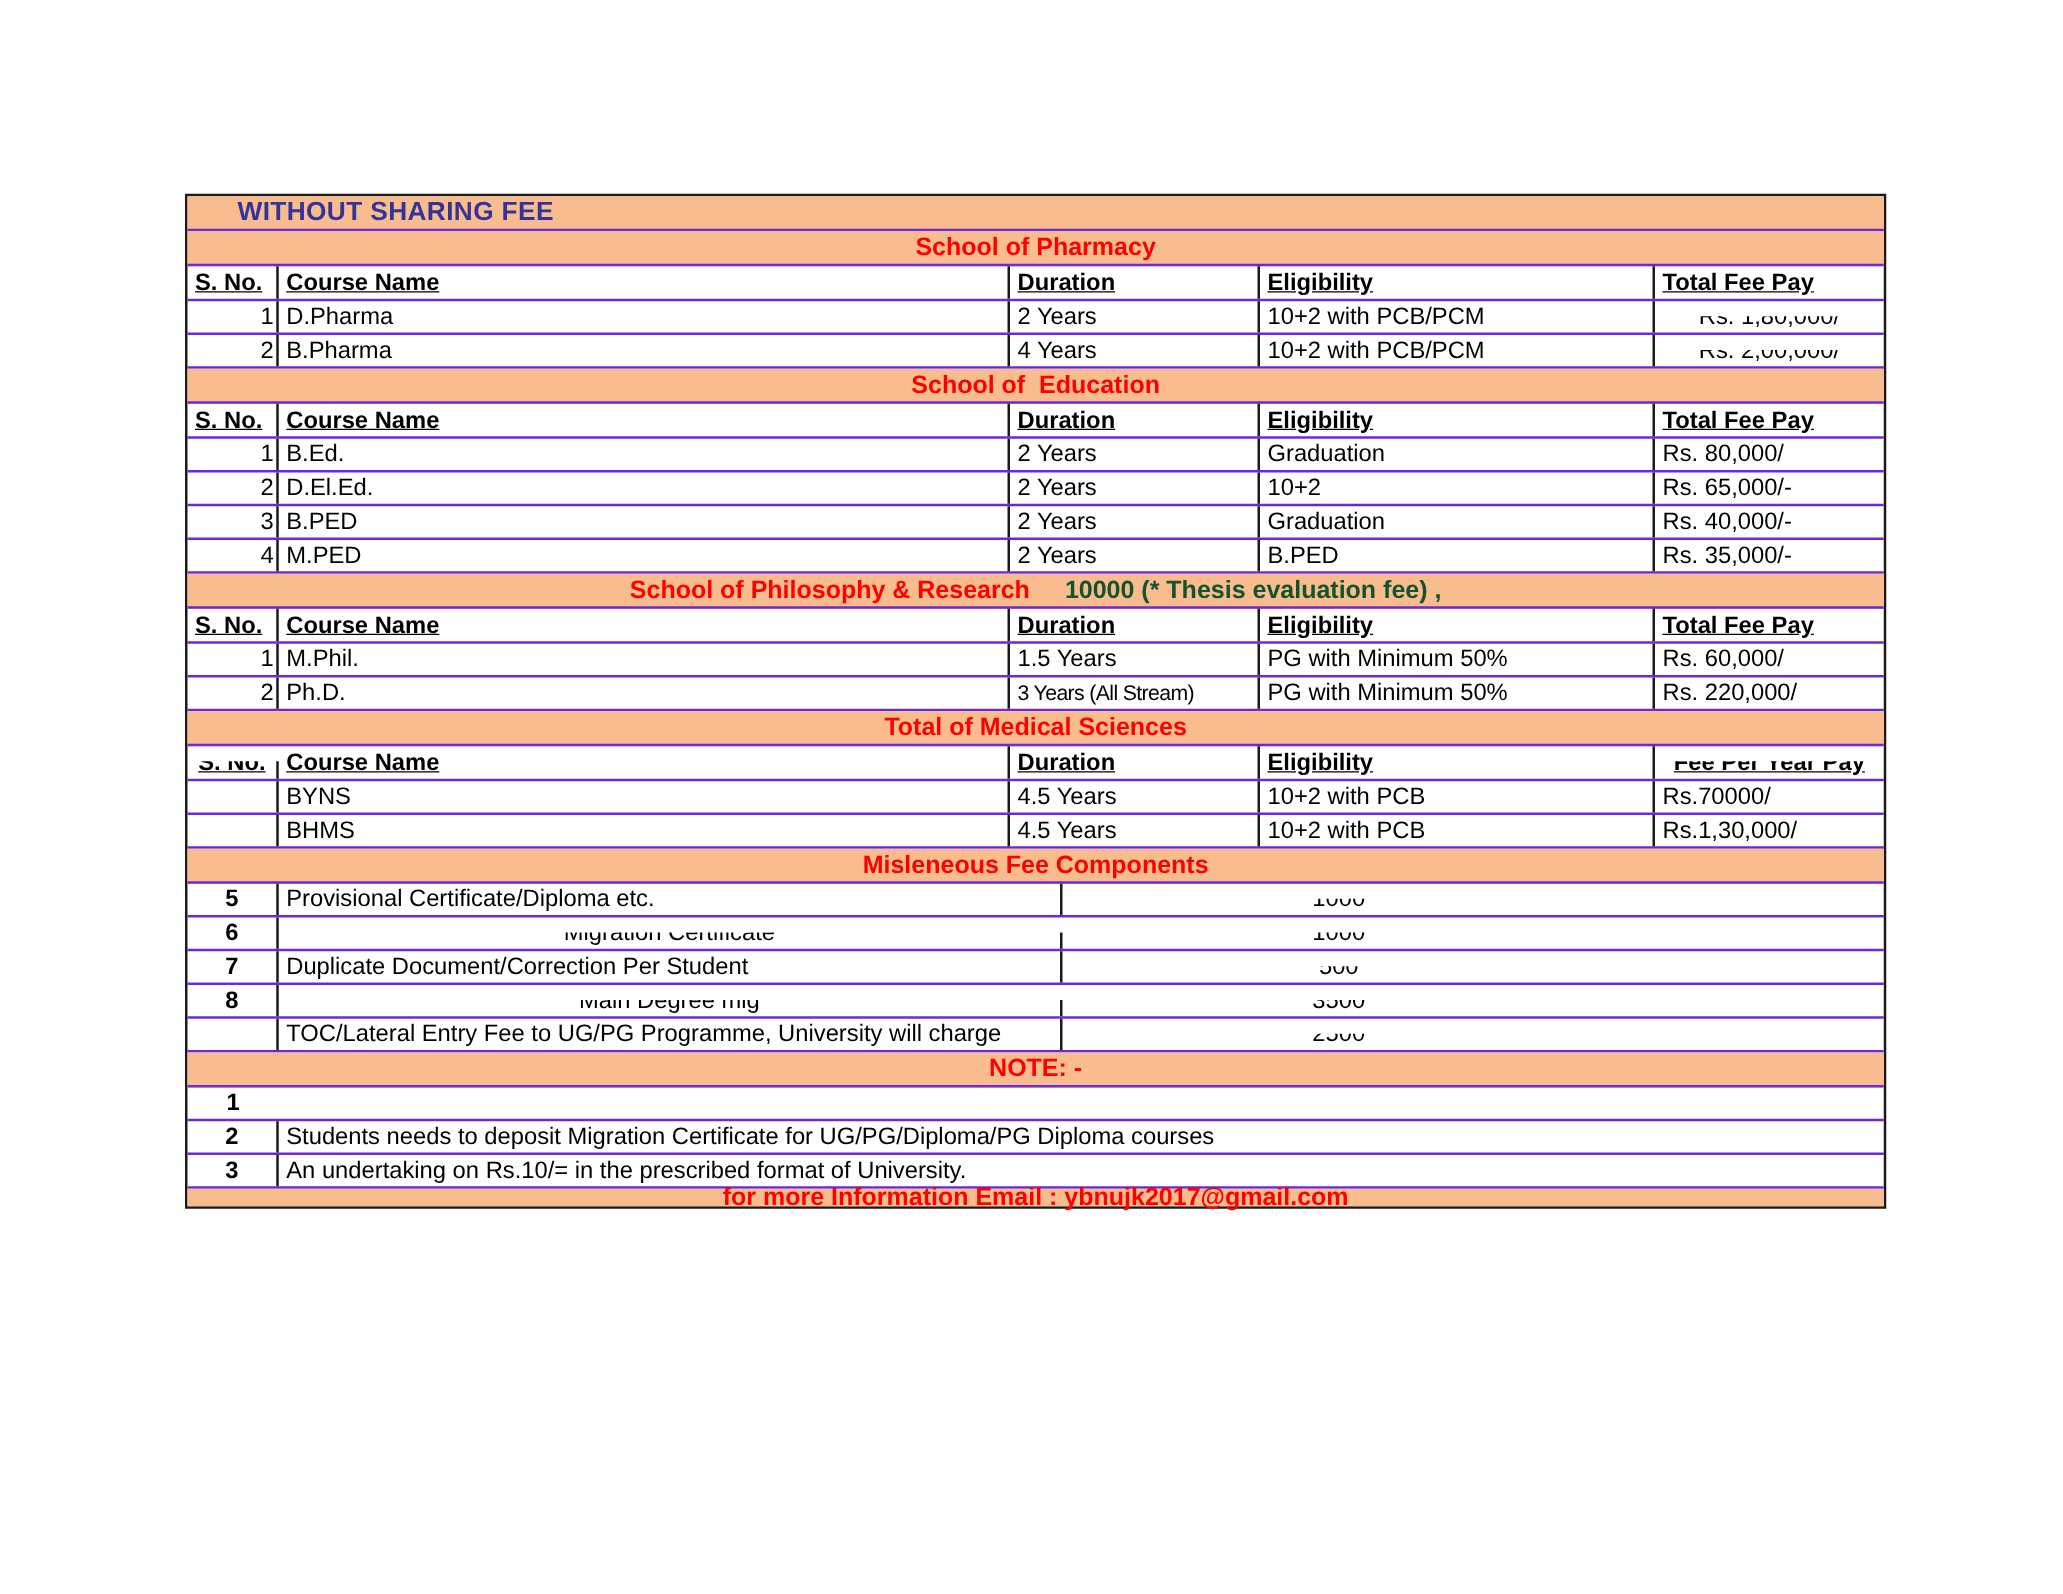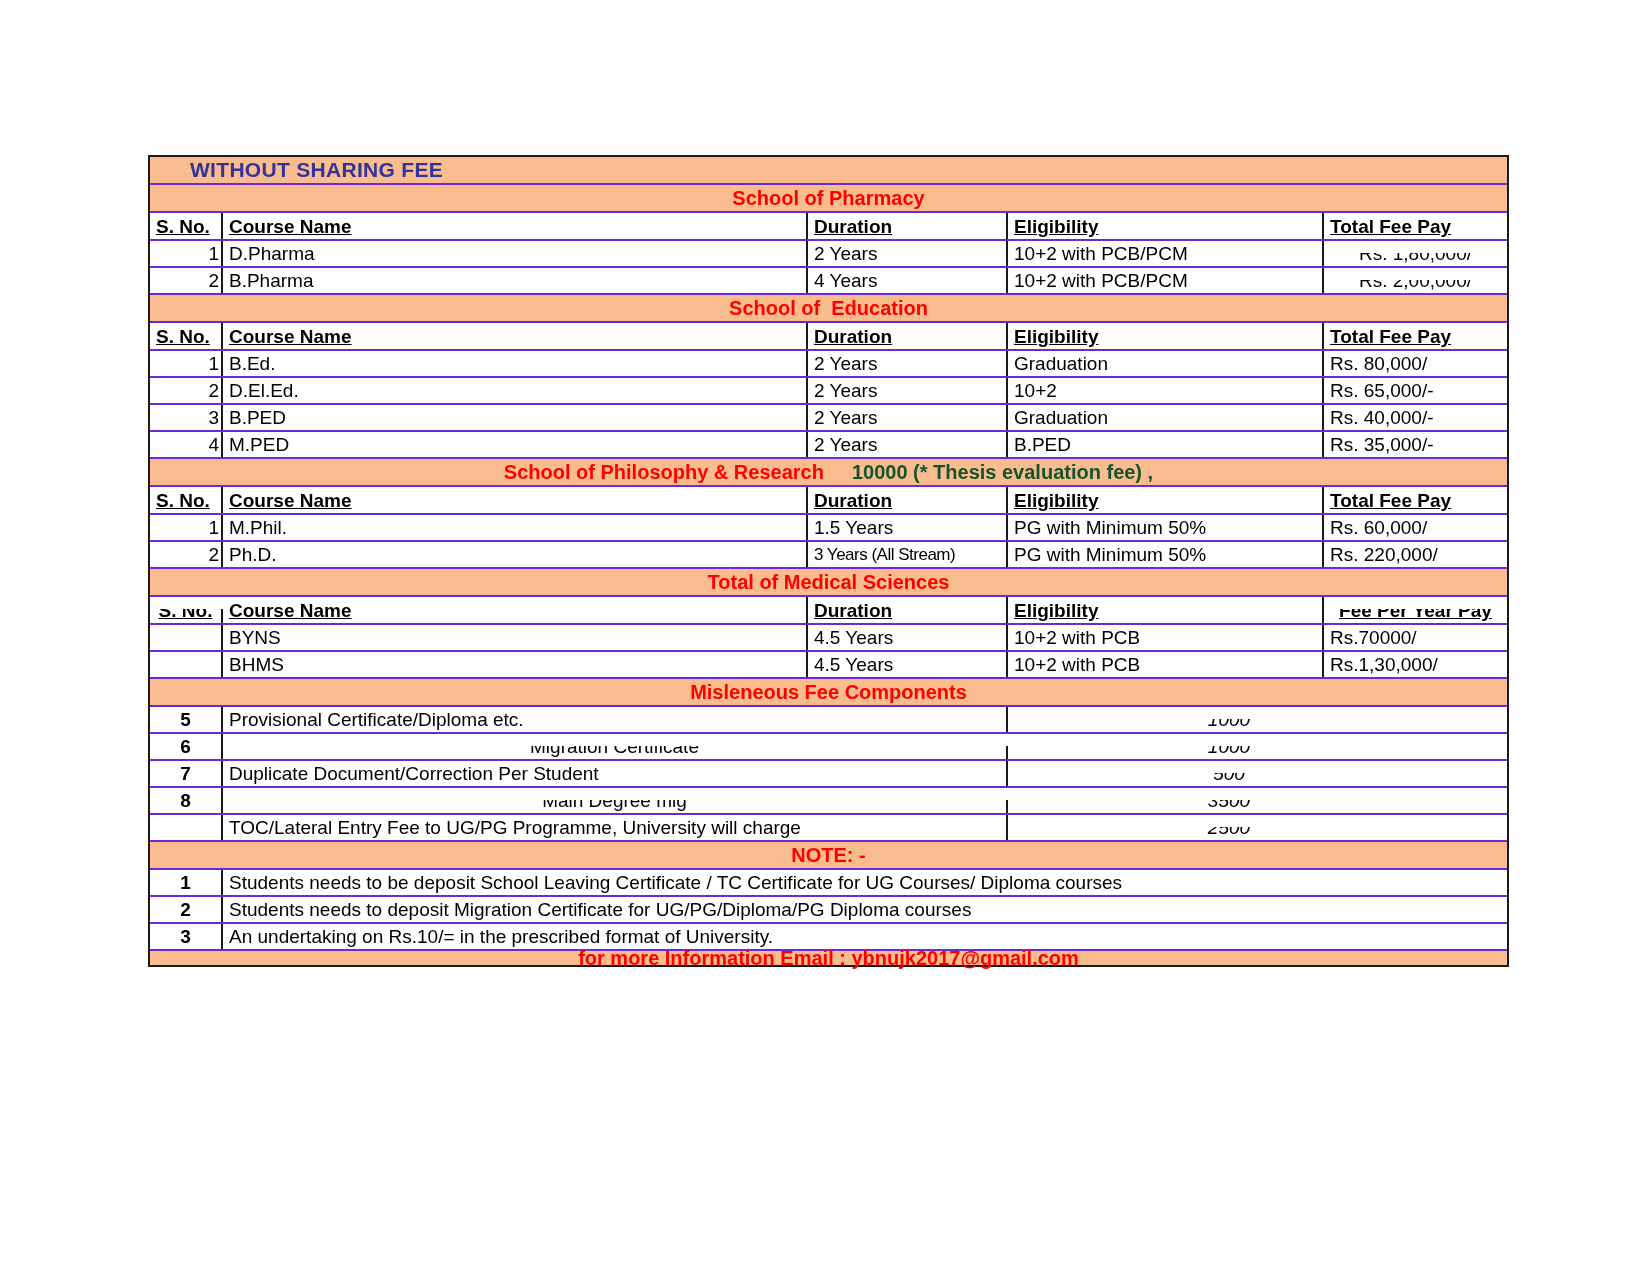--- a/index.html
+++ b/index.html
@@ -25,22 +25,22 @@
     box-sizing:border-box;border-right:2px solid #1a1a1a;
     display:flex;align-items:flex-end;padding:0 6px 2px 6px;
     font-size:19px;overflow:hidden;white-space:nowrap;line-height:21px;
   }
   .cell:last-child{border-right:none;}
   .c-sno{width:73px;}
   .c-course{width:585px;text-align:center;}
   .c-dur{width:200px;}
   .c-elig{width:316px;}
   .c-fee{width:183px;}
-  .c-desc{width:785px;}
-  .c-amt{width:442px;font-style:italic;}
+  .c-desc{width:627px;}
+  .c-amt{width:442px;}
   .c-note{width:1284px;}
   .num-right{justify-content:flex-end;padding-right:2px;}
   .num-center{justify-content:center;font-weight:bold;}
   .center{justify-content:center;margin-top:12px;}
   .tight{font-size:17px;letter-spacing:-0.5px;}
   .footer-row{height:14px;}
   .footer-text{font-weight:bold;font-size:20px;color:var(--heading_red,#FF0000);}
 </style>
 </head>
 <body>
@@ -233,21 +233,20 @@
     <div class="cell c-sno num-center"></div>
     <div class="cell c-desc">TOC/Lateral Entry Fee to UG/PG Programme, University will charge</div>
     <div class="cell c-amt center">2500</div>
   </div>
 
   <div class="row band">
     <span class="band-text">NOTE: -</span>
   </div>
   <div class="row">
     <div class="cell c-sno num-center">1</div>
-    <div class="cell c-note">Students needs to be deposit School Leaving Certificate / TC Certificate for UG Courses/ Diploma courses</div>
   </div>
   <div class="row">
     <div class="cell c-sno num-center">2</div>
     <div class="cell c-note">Students needs to deposit Migration Certificate for UG/PG/Diploma/PG Diploma courses</div>
   </div>
   <div class="row">
     <div class="cell c-sno num-center">3</div>
     <div class="cell c-note">An undertaking on Rs.10/= in the prescribed format of University.</div>
   </div>
 

